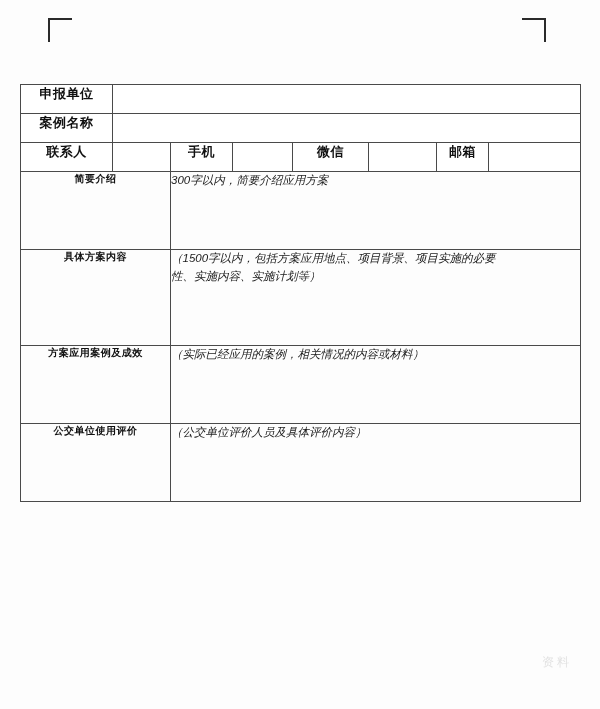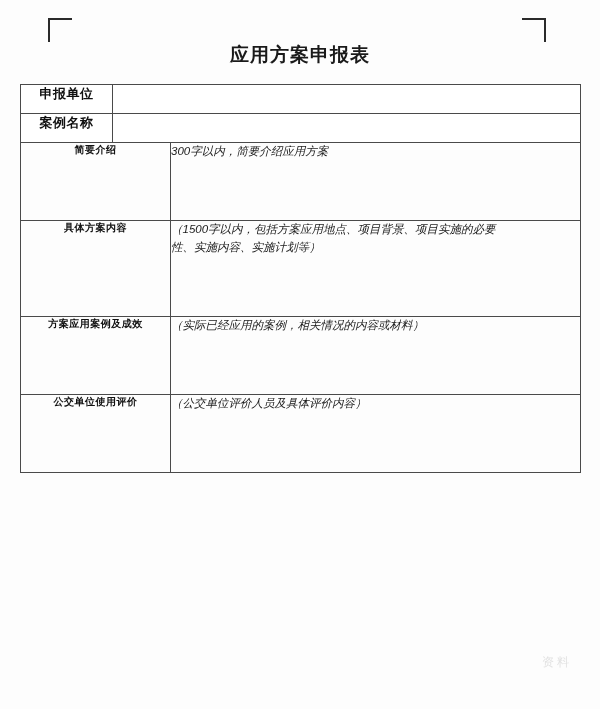--- a/index.html
+++ b/index.html
@@ -117,21 +117,20 @@
   }
 </style>
 </head>
 <body>
 
 <div class="page">
 
   <div class="crop tl"></div>
   <div class="crop tr"></div>
 
-  <div class="doc-title">应用方案申报表</div>
 
   <table class="form-table">
     <colgroup>
       <col style="width:92px">
       <col style="width:58px">
       <col style="width:62px">
       <col style="width:60px">
       <col style="width:76px">
       <col style="width:68px">
       <col style="width:52px">
@@ -143,20 +142,30 @@
       <td class="lbl lbl-mid">申报单位</td>
       <td class="blank" colspan="7"></td>
     </tr>
 
     <tr class="lbl-row">
       <td class="lbl lbl-mid">案例名称</td>
       <td class="blank" colspan="7"></td>
     </tr>
 
 
+    <tr class="lbl-row">
+      <td class="lbl lbl-mid">联系人</td>
+      <td class="blank"></td>
+      <td class="lbl lbl-mid">手机</td>
+      <td class="blank"></td>
+      <td class="lbl lbl-mid">微信</td>
+      <td class="blank"></td>
+      <td class="lbl lbl-mid">邮箱</td>
+      <td class="blank"></td>
+    </tr>
 
     <tr style="height:78px">
       <td class="big-label" colspan="2">简要介绍</td>
       <td class="hint" colspan="6">
         <span class="ln">300字以内，简要介绍应用方案</span>
       </td>
     </tr>
 
     <tr style="height:96px">
       <td class="big-label" colspan="2">具体方案内容</td>

